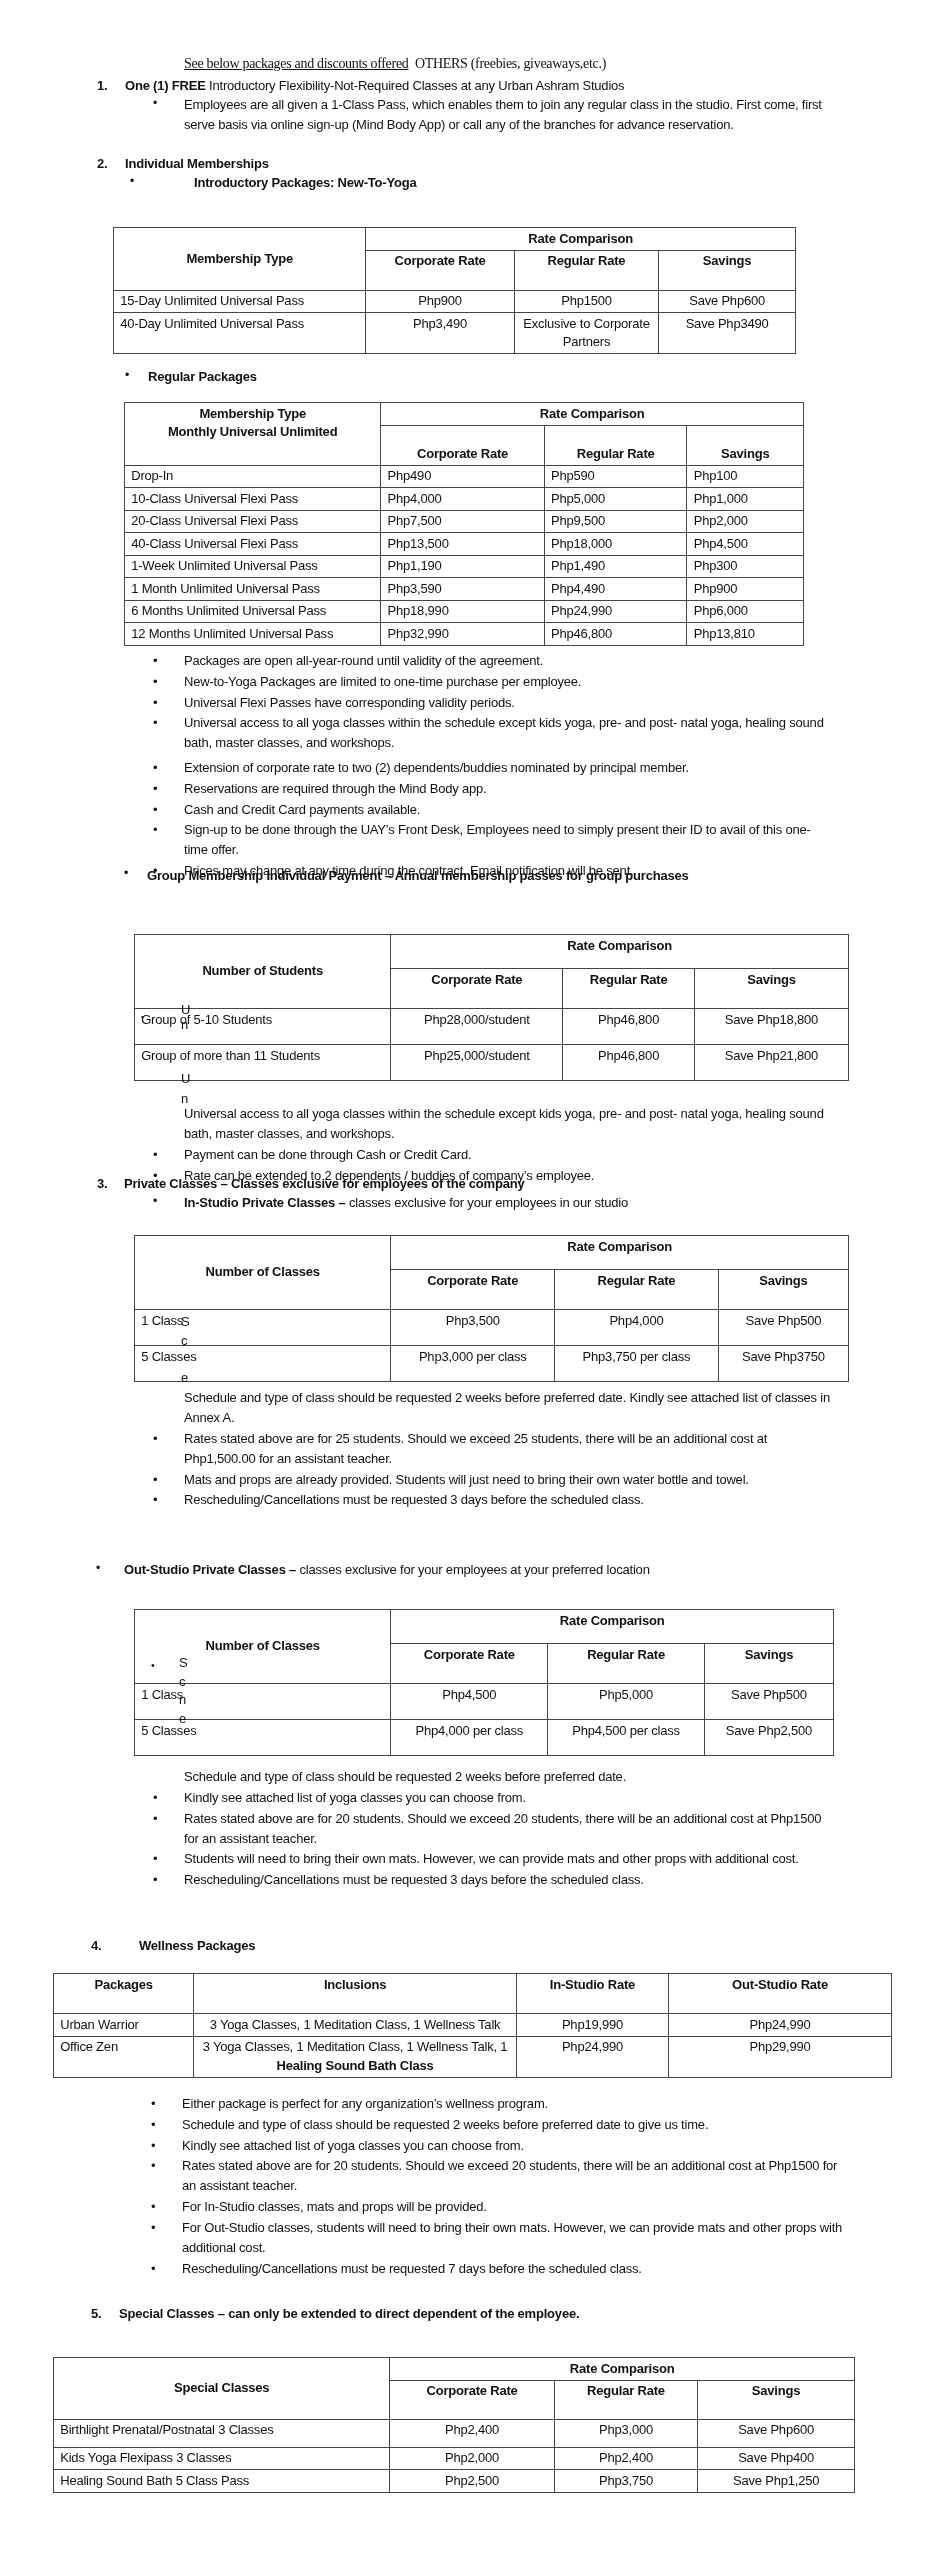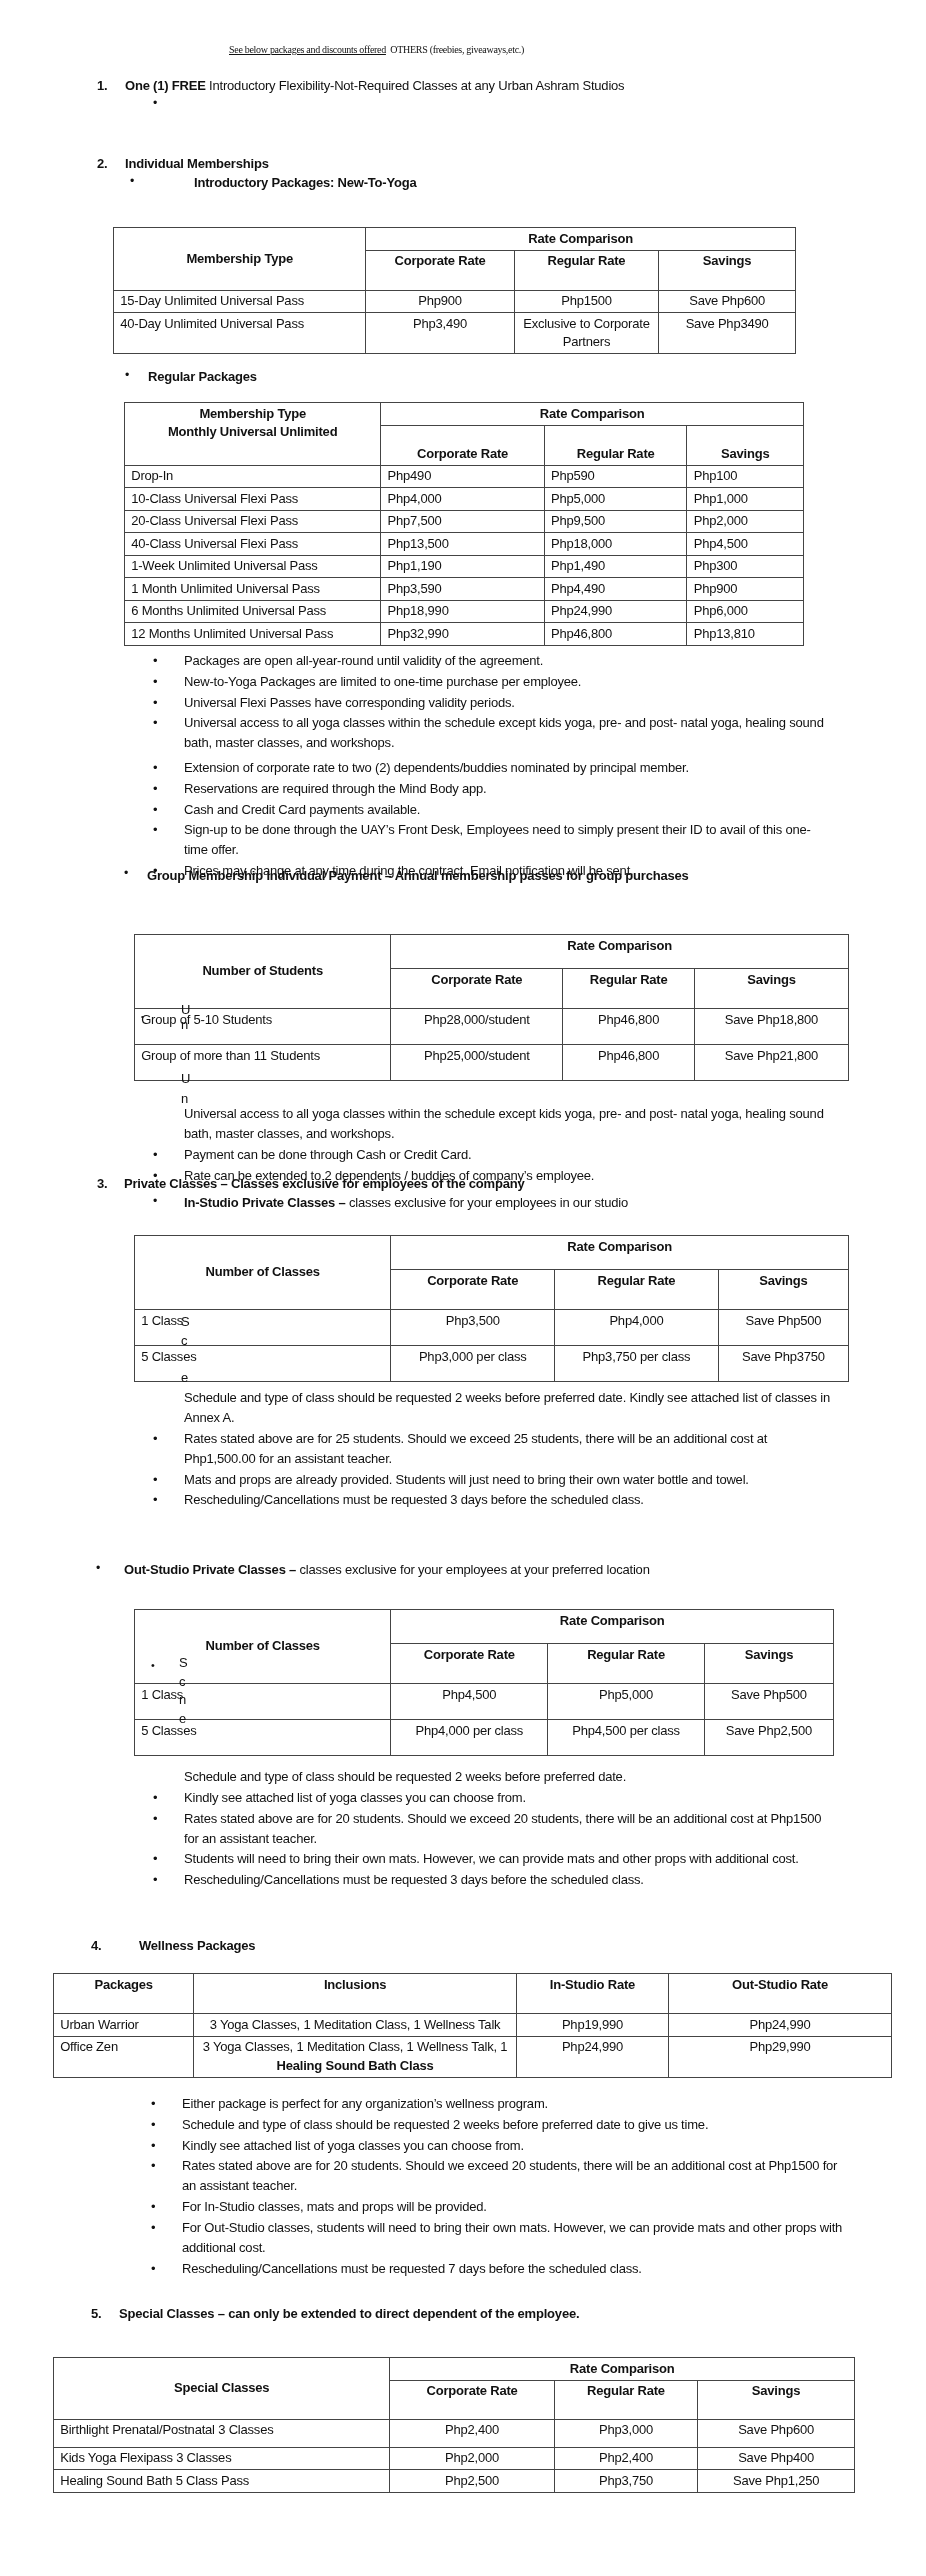--- a/index.html
+++ b/index.html
@@ -16,31 +16,32 @@
   td, th { border: 1.2px solid #444; padding: 1.5px 6.2px; vertical-align: top; line-height: 18.5px; }
   th { font-weight: bold; text-align: center; }
   .c { text-align: center; }
   .l { text-align: left; }
 </style>
 </head>
 <body>
 
 <div class="page">
 
-  <div class="abs serif" style="left:184px; top:44px; font-size:10px; letter-spacing:-0.3px;margin-left:45px;">
+  <div class="abs serif" style="left:184px; top:56px; font-size:14px; letter-spacing:-0.3px;">
     <span class="u">See below packages and discounts offered</span>&nbsp;
     <span>OTHERS (freebies, giveaways,etc.)</span>
   </div>
 
   <div class="abs t b" style="left:97px; top:76px;">1.</div>
   <div class="abs t" style="left:125px; top:76px; width:757px;">
     <span class="b">One (1) FREE</span>
     <span>Introductory Flexibility-Not-Required Classes at any Urban Ashram Studios</span>
   </div>
   <div class="bullet" style="left:153px; top:96px;">•</div>
+  <div class="abs t" style="left:184px; top:95px; width:649px;">Employees are all given a 1-Class Pass, which enables them to join any regular class in the studio. First come, first serve basis via online sign-up (Mind Body App) or call any of the branches for advance reservation.</div>
 
   <div class="abs t b" style="left:97px; top:154px;">2.</div>
   <div class="abs t b" style="left:125px; top:154px;">Individual Memberships</div>
   <div class="bullet" style="left:130px; top:174px;">•</div>
   <div class="abs t b" style="left:158px; top:173px;padding-left:36px;">Introductory Packages: New-To-Yoga</div>
 
   <table style="left:113px; top:227px; width:683px;">
     <tbody>
         <tr>
       <th rowspan="2" style="width:239px; vertical-align:middle;">Membership Type</th>

